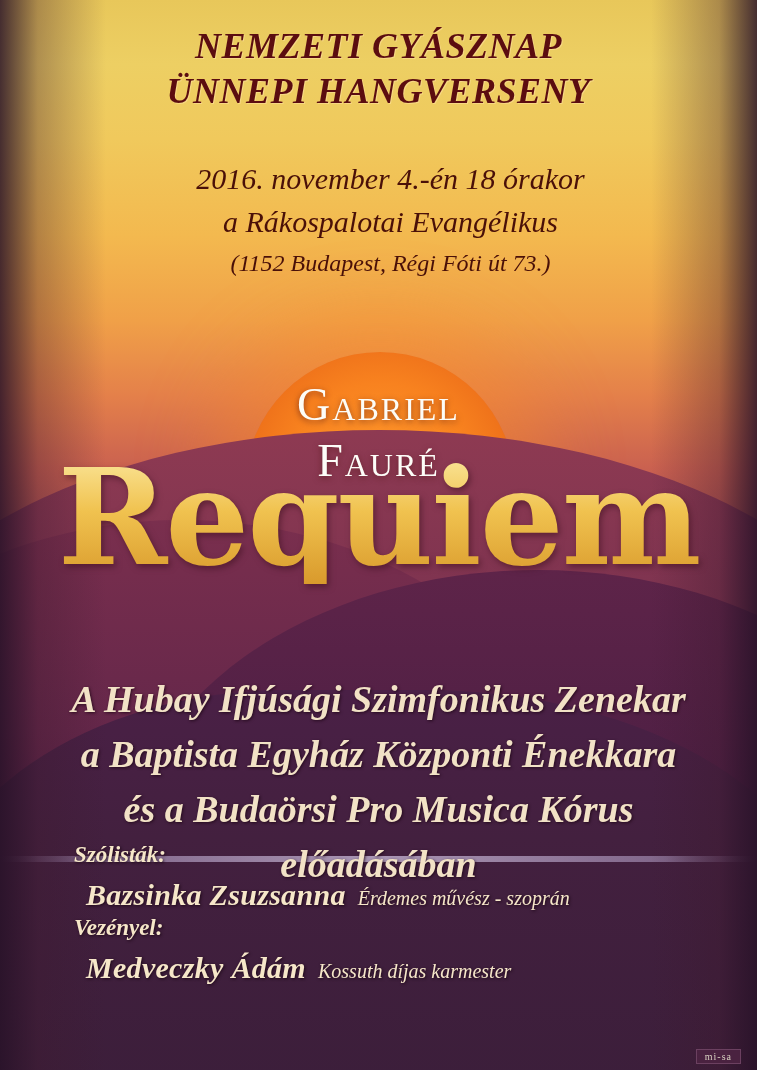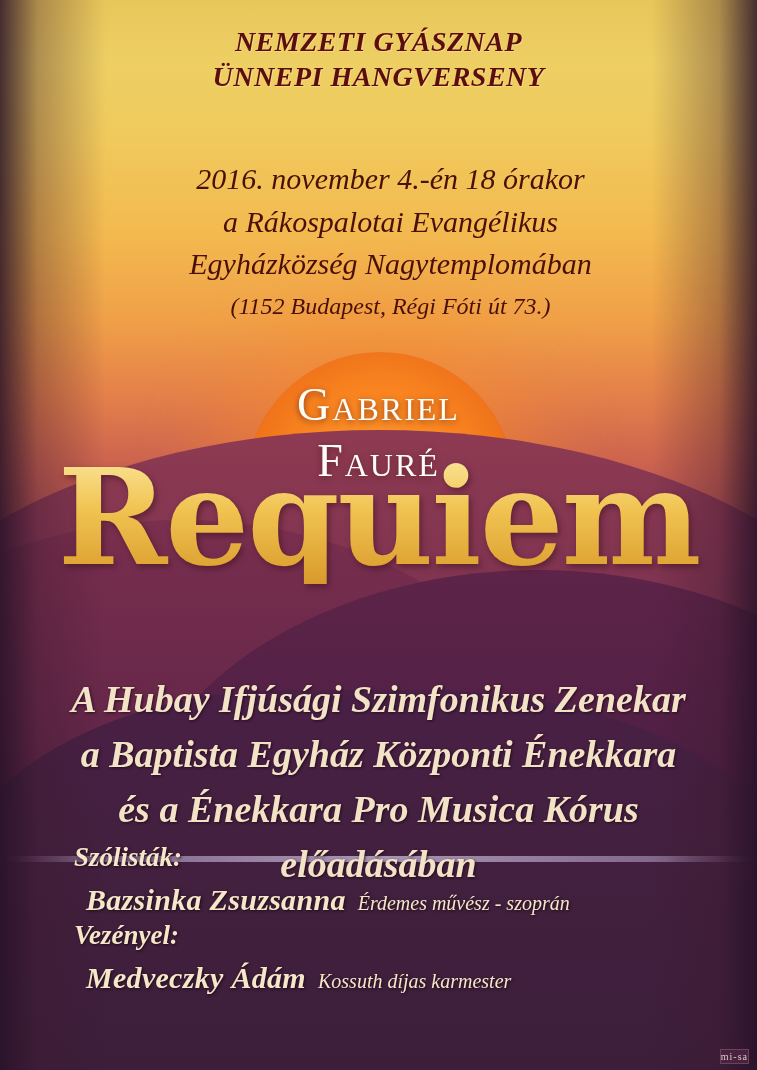--- a/index.html
+++ b/index.html
@@ -113,21 +113,21 @@
   
   .center { text-align: center; position: relative; }
 
   #title {
     position: absolute;
     top: 24px;
     left: 0; right: 0;
     color: #5b0d10;
     font-weight: bold;
     font-style: italic;
-    font-size: 28px;
+    font-size: 36px;
     line-height: 1.26;
     letter-spacing: 0.5px;
     text-shadow: 1px 1px 0 rgba(255,225,160,0.55);
   }
   #when {
     position: absolute;
     top: 158px;
     left: 0; right: 0;
     color: #4a1008;
     font-size: 30px;
@@ -197,21 +197,21 @@
 
   #soloists {
     position: absolute;
     top: 840px;
     left: 74px;
     right: 34px;
     color: #f6e7c9;
     text-shadow: 1px 1px 3px rgba(25,5,18,0.85);
   }
   .lbl {
-    font-size: 27px;
+    font-size: 23px;
     font-style: italic;
     font-weight: bold;
     margin: 2px 0 1px 0;
   }
   .person {
     margin: 10px 0 3px 12px;
     white-space: nowrap;
   }
   .person .nm {
     font-size: 30px;
@@ -219,26 +219,26 @@
     font-style: italic;
     letter-spacing: 0.3px;
   }
   .person .role {
     font-size: 20px;
     font-style: italic;
     margin-left: 8px;
   }
   #credit {
     position: absolute;
-    right: 8px;
+    right: 16px;
     bottom: 6px;
     font-size: 10px;
     color: #d8d0c0;
     background: #4a2240;
-    padding: 1px 0;
+    padding: 1px 8px;
     border: 1px solid #6b4060;
     letter-spacing: 1px;
   }
 </style>
 </head>
 <body>
 
 <div id="poster">
 
   <div id="sun"></div>
@@ -250,35 +250,34 @@
   <div id="vignette"></div>
 
   <div id="title" class="center">
     <div>NEMZETI GYÁSZNAP</div>
     <div>ÜNNEPI HANGVERSENY</div>
   </div>
 
   <div id="when" class="center">
     <div class="line1">2016. november 4.-én 18 órakor</div>
     <div>a Rákospalotai Evangélikus</div>
-    <div>Egyházközség Nagytemplomában</div>
     <span class="addr">(1152 Budapest, Régi Fóti út 73.)</span>
   </div>
 
   <div id="composer" class="center">
     <span class="c1">Gabriel</span>
     <span class="c2">Fauré</span>
   </div>
 
   <div id="requiem">Requiem</div>
 
   <div id="performers" class="center">
     <div>A Hubay Ifjúsági Szimfonikus Zenekar</div>
     <div>a Baptista Egyház Központi Énekkara</div>
-    <div>és a Énekkara  Pro Musica Kórus</div>
+    <div>és a Budaörsi  Pro Musica Kórus</div>
     <div>előadásában</div>
   </div>
 
   <div id="soloists">
     <div class="lbl">Szólisták:</div>
 
     <div class="person">
       <span class="nm">Bazsinka Zsuzsanna</span>
       <span class="role">Érdemes művész - szoprán</span>
     </div>

